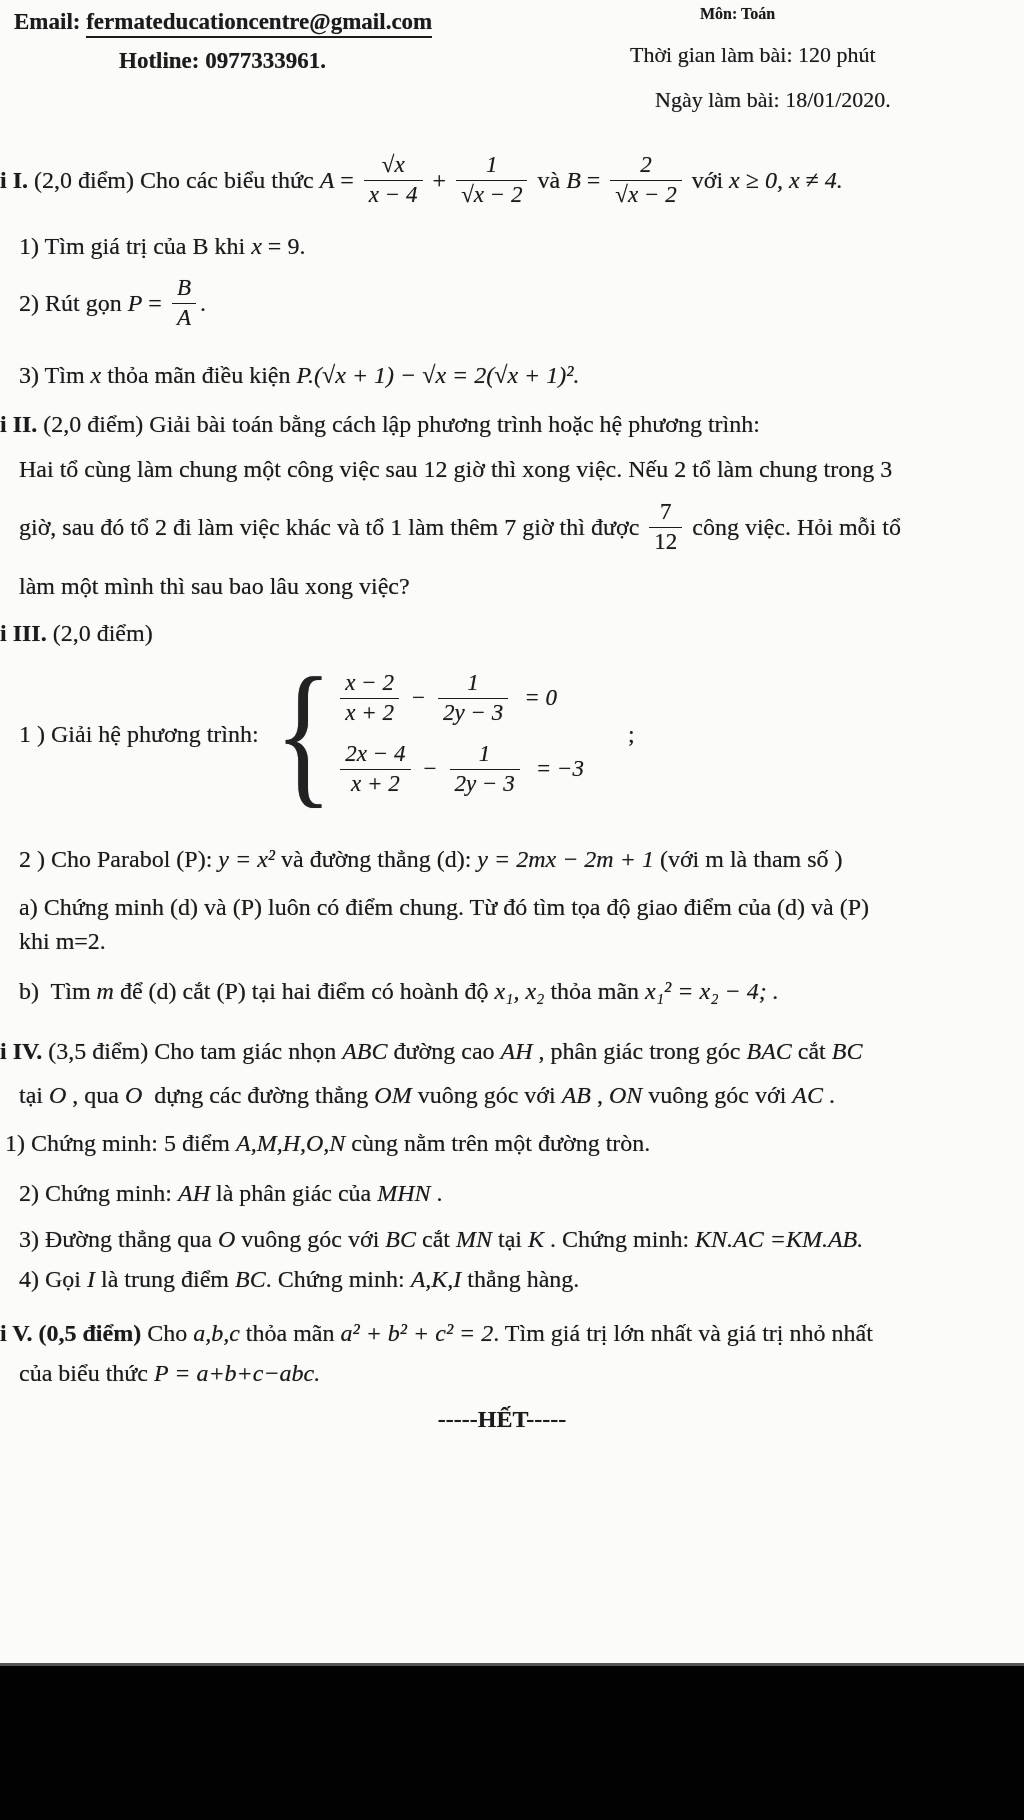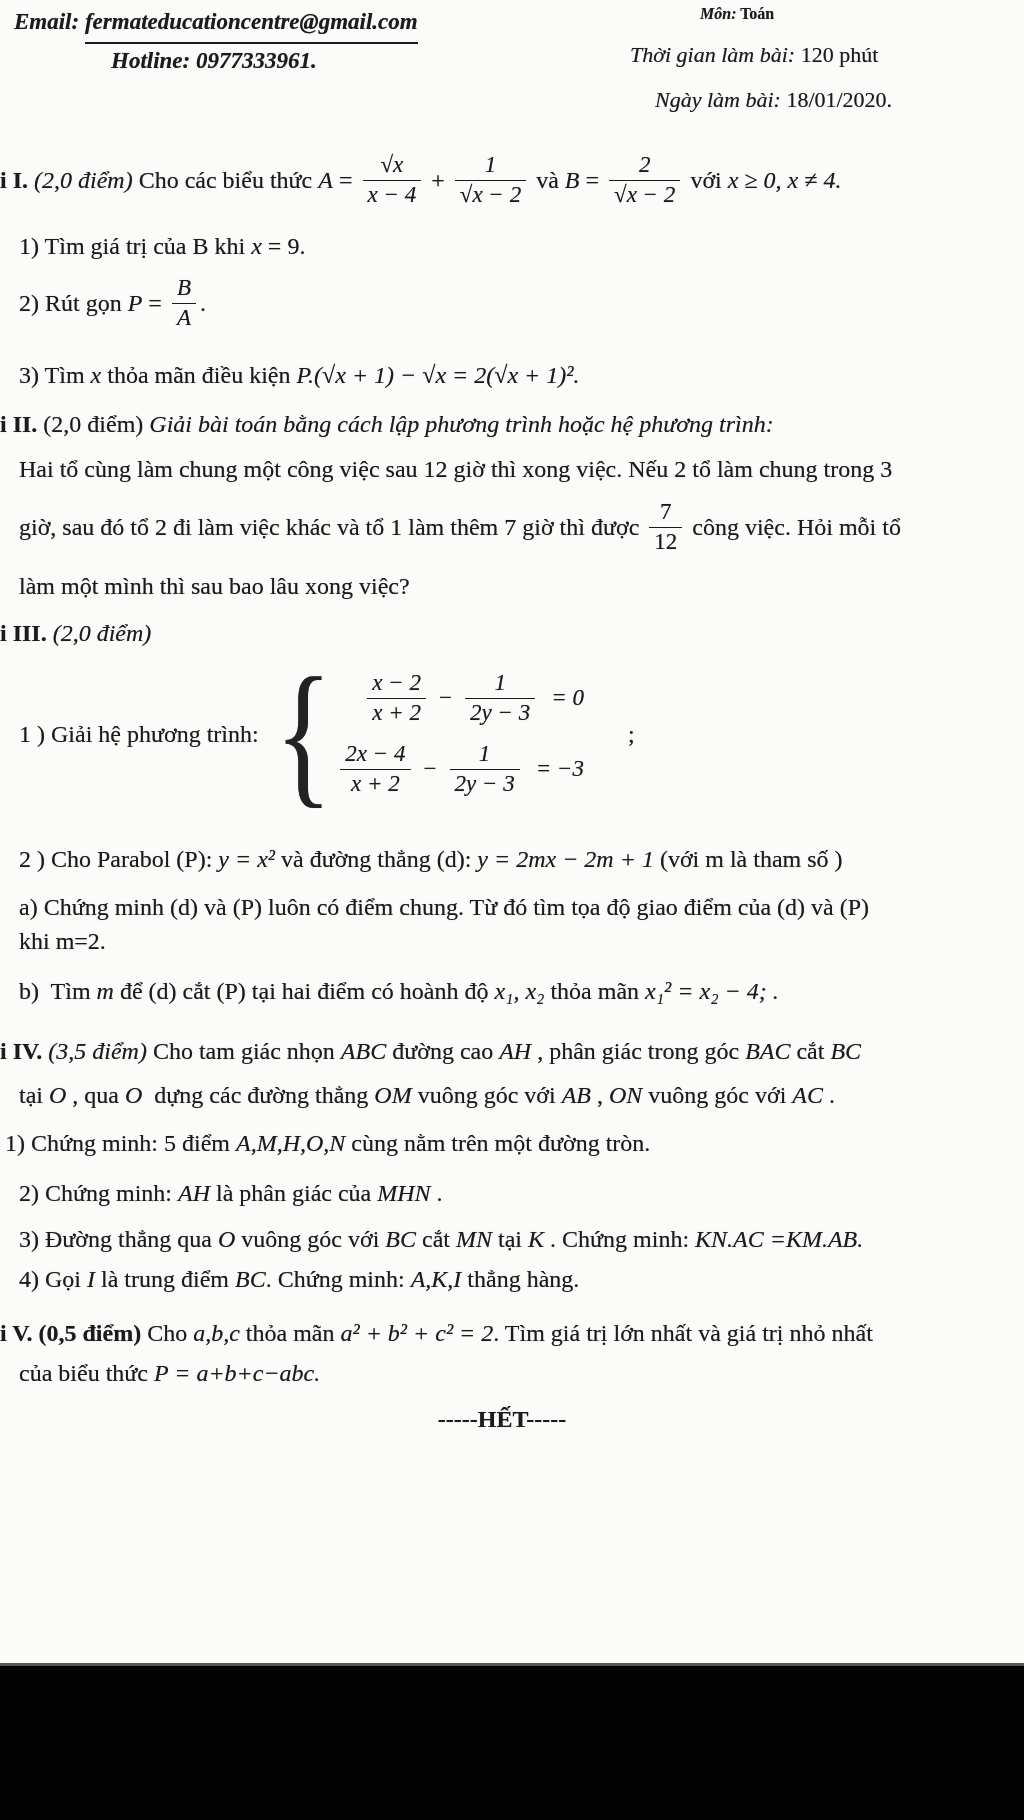--- a/index.html
+++ b/index.html
@@ -14,40 +14,40 @@
   }
   .line{
     position:absolute;
     white-space:pre;
     font-size:24px;
     line-height:1.25;
     text-shadow:0 0 0.7px rgba(25,25,25,.55);
   }
   .run{white-space:pre;}
   .r-b{font-weight:700;}
-  .r-i{font-style:italic;}
+  .r-i{}
   .r-m{font-style:italic;}
-  .r-u{border-bottom:2px solid #1b1b1b;padding-bottom:8px;}
+  .r-u{border-bottom:2px solid #1b1b1b;padding-bottom:2px;}
   
   .frac{
     display:inline-block;
     vertical-align:middle;
     text-align:center;
     margin:0 4px;
     font-size:23px;
     line-height:1.08;
   }
   .r-m.frac, .sys-eq .frac{font-style:italic;}
   .fn{display:block;padding:0 5px 2px 5px;}
   .fd{display:block;border-top:1.8px solid #1b1b1b;padding:2px 5px 0 5px;}
   
   .fx{display:flex;align-items:center;}
   
   #ln-email{top:8px;left:14px;font-size:23px;}
-  #ln-hotline{top:47px;left:111px;font-size:23px;}
+  #ln-hotline{top:47px;left:119px;font-size:23px;}
   #ln-mon{top:4px;left:700px;font-size:16px;}
   #ln-time{top:41px;left:630px;font-size:22px;}
   #ln-date{top:86px;left:655px;font-size:22px;}
   
   #ln-sec1{top:138px;left:0;height:84px;}
   #ln-i1{top:231px;left:19px;}
   #ln-i2{top:270px;left:19px;height:66px;}
   #ln-i3{top:360px;left:19px;}
   #ln-sec2{top:409px;left:0;}
   #ln-ii1{top:454px;left:19px;}
@@ -71,21 +71,21 @@
   
   .sys-brace{
     font-size:120px;
     line-height:1;
     transform:scaleY(1.32);
     transform-origin:center;
     margin:0 4px 0 10px;
     font-weight:400;
     color:#222;
   }
-  .sys-col{display:flex;flex-direction:column;gap:16px;align-items:flex-end;}
+  .sys-col{display:flex;flex-direction:column;gap:16px;}
   .sys-eq{display:flex;align-items:center;font-size:23px;}
   .sys-eq .op{margin:0 9px;font-style:normal;}
   .sys-eq .rhs{margin-left:12px;font-style:italic;}
   .sys-semi{margin-left:44px;font-size:24px;}
   
   .black-bar{
     position:absolute;left:0;top:1663px;width:1024px;height:157px;
     background:#020202;border-top:3px solid #555;
   }
 </style>

